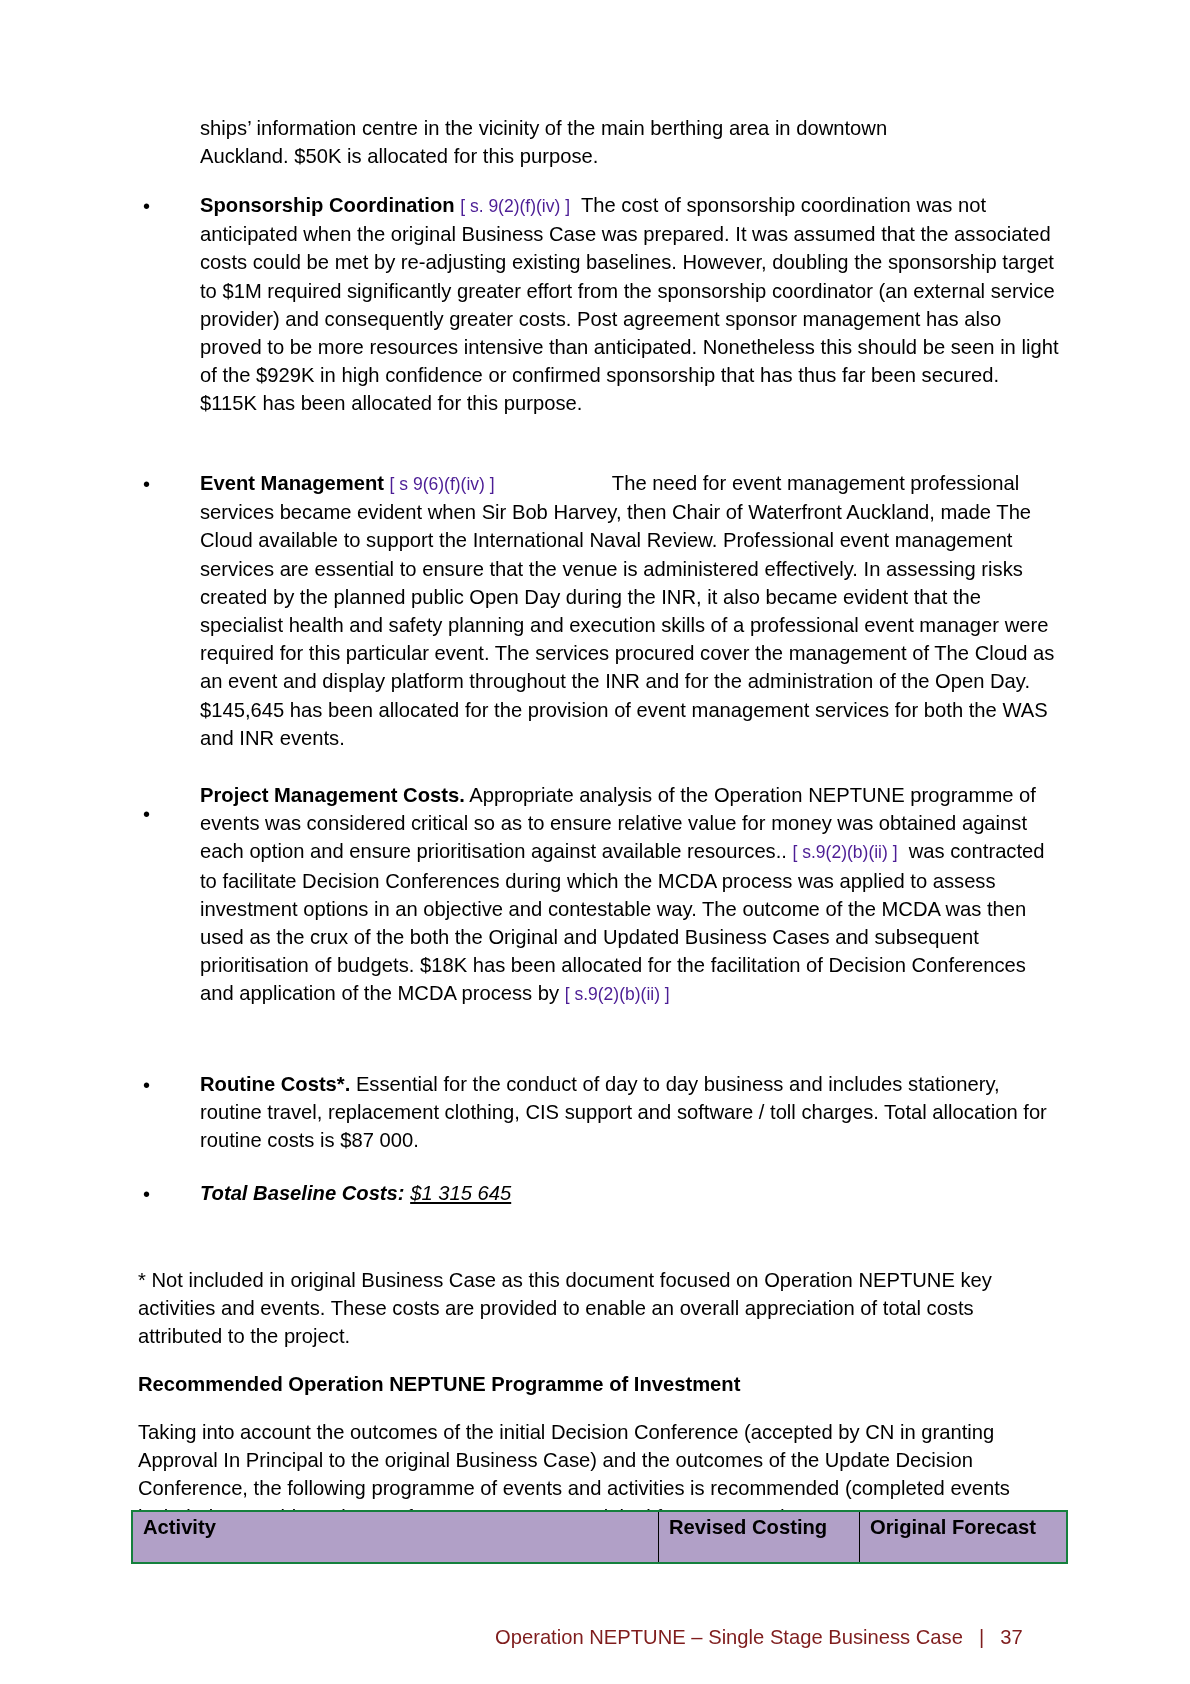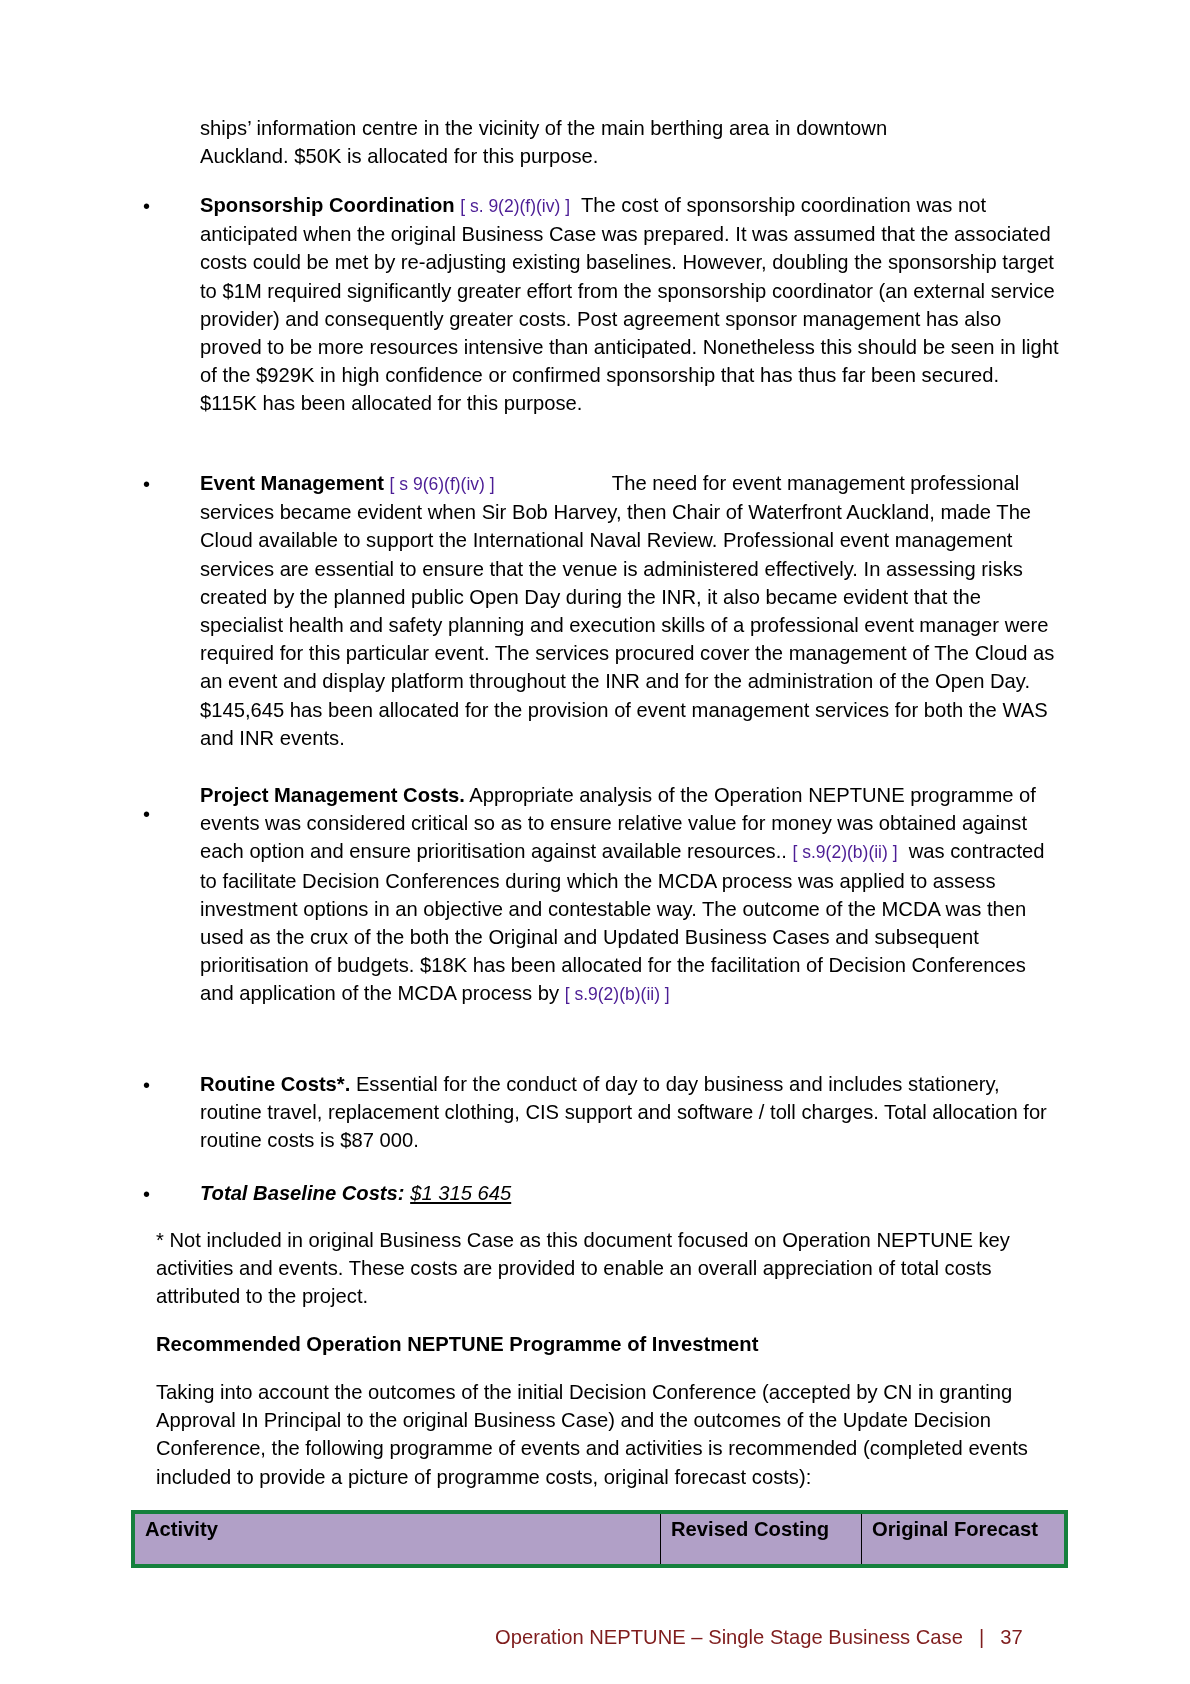--- a/index.html
+++ b/index.html
@@ -1,28 +1,28 @@
 <!DOCTYPE html>
 <html><head>
 <meta charset="utf-8">
 <style>
   html, body { margin: 0; padding: 0; background: #ffffff; }
   body { width: 1190px; height: 1684px; position: relative; overflow: hidden;
          font-family: "Liberation Sans", sans-serif; color: #000; }
   .page { position: absolute; left: 0; top: 0; width: 1190px; height: 1684px; }
   .para { position: absolute; font-size: 20.2px; line-height: 28.2px; }
   .indent { left: 200px; width: 860px; }
-  .full { left: 156px; width: 920px; }
+  .full { left: 138px; width: 920px; margin-top: 40px; }
   .bullet { position: absolute; left: 143px; font-size: 20px; line-height: 28px; }
   .b { font-weight: bold; }
   .red { color: #4c1d95; font-size: 17.5px; }
   .u { text-decoration: underline; }
   .gap { display: inline-block; }
   table.inv { position: absolute; left: 131px; top: 1510px; width: 937px;
-              border-collapse: collapse; border: 4px solid #15803d; }
+              border-collapse: collapse; border: 2px solid #15803d; }
   table.inv th { background: #B1A0C7; height: 46px; vertical-align: top; text-align: left;
                  font-weight: bold; font-size: 20.2px; padding: 4px 10px 0 10px;
                  border-left: 1.5px solid #000; }
   table.inv th:first-child { border-left: none; }
   .footer { position: absolute; left: 495px; top: 1626px; color: #7f1d1d; font-size: 20.2px; }
   .footer .sep { margin: 0 16px; }
 </style>
 </head>
 <body>
 

